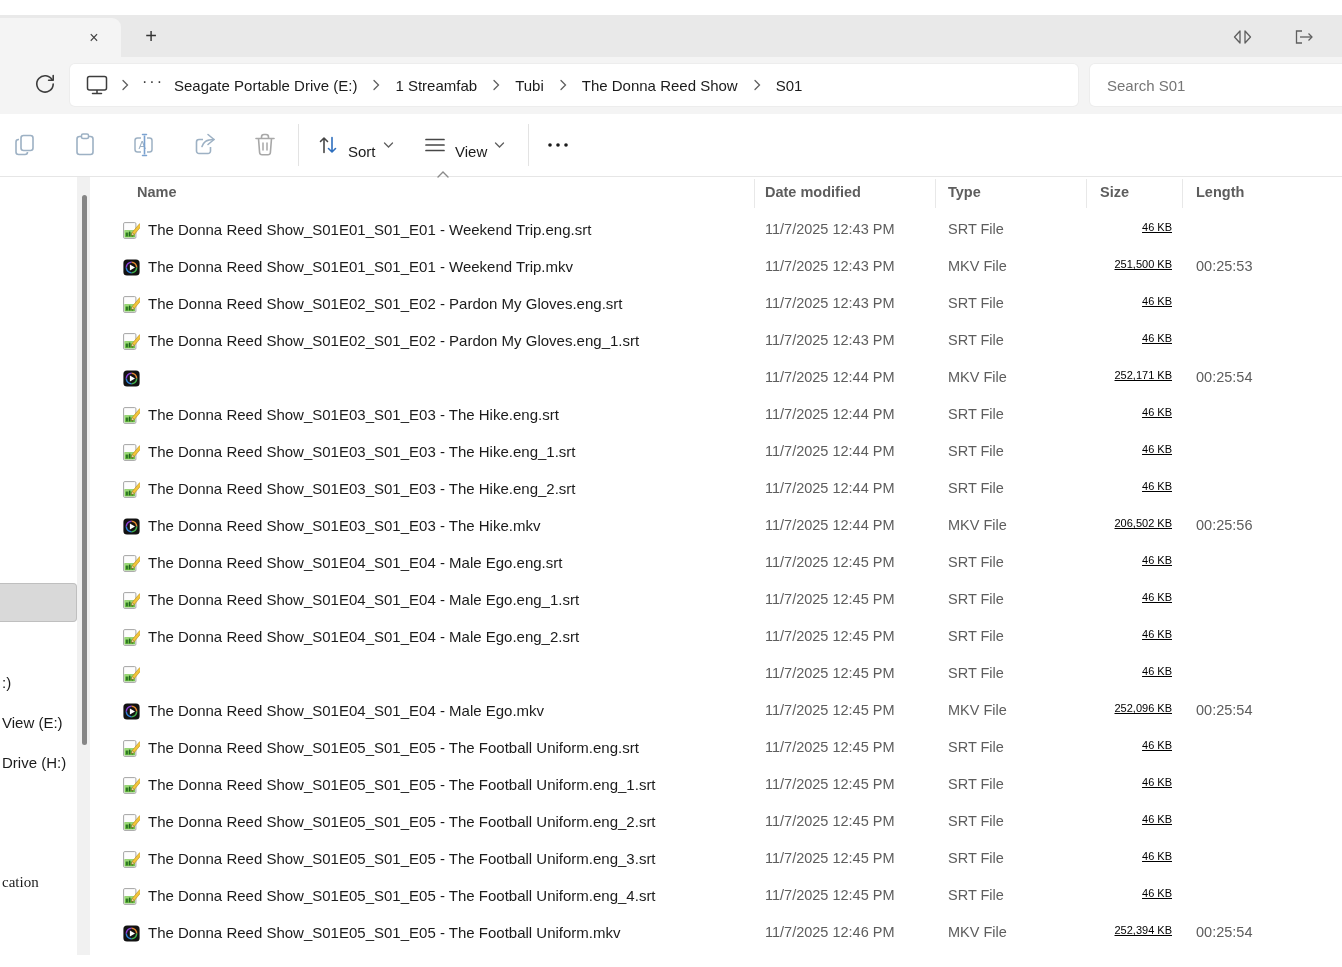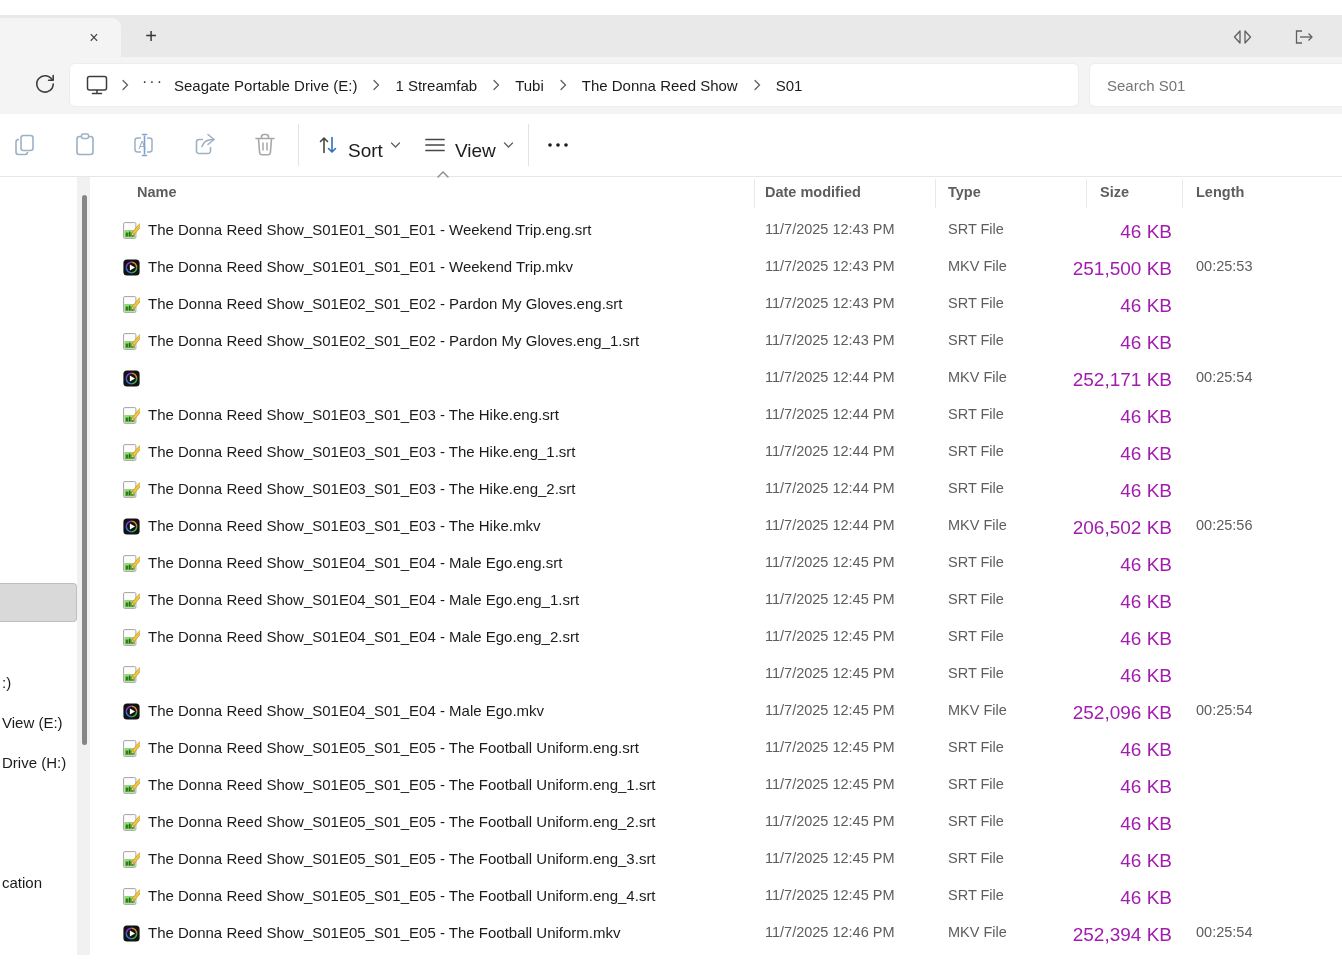--- a/index.html
+++ b/index.html
@@ -34,21 +34,21 @@
        border:none;border-radius:5px;box-shadow:0 0 0 1px #ededed;font-size:15px;
        color:#1b1b1b;padding:0 0 0 17px;outline:none;
        font-family:"Liberation Sans","DejaVu Sans",sans-serif;}
   #searchbox::placeholder{color:#757575;}
   
   #toolbar{position:absolute;left:0;top:114px;width:1342px;height:62px;background:#fff;
        border-bottom:1px solid #e6e6e6;}
   .tb-btn{position:absolute;top:16px;width:30px;height:30px;}
   .tb-sep{position:absolute;top:10px;width:1px;height:42px;background:#e3e3e3;}
   .tb-group{position:absolute;top:14px;height:34px;display:flex;align-items:center;}
-  .tb-label{font-size:19px;color:#1b1b1b;margin:12px 7px 0 7px;}
+  .tb-label{font-size:15px;color:#1b1b1b;margin:12px 7px 0 7px;}
   .chev{width:11px;height:8px;color:#5f5f5f;}
   
   #sidebar{position:absolute;left:0;top:177px;width:90px;height:790px;background:#fff;}
   #side-sel{position:absolute;left:0;top:406px;width:76px;height:37px;background:#d9d9d9;
        border:1px solid #bfbfbf;border-left:none;border-radius:0 4px 4px 0;}
   .side-frag{position:absolute;left:2px;font-size:15px;color:#1b1b1b;white-space:nowrap;}
   #nav-scroll-track{position:absolute;left:77px;top:0;width:13px;height:778px;background:#f1f1f1;}
   #nav-scroll-thumb{position:absolute;left:5px;top:18px;width:5px;height:550px;background:#868686;
        border-radius:3px;}
   
@@ -57,21 +57,21 @@
   .hdr{position:absolute;top:7px;font-size:14.5px;color:#5d5d5d;white-space:nowrap;}
   .hdr-div{position:absolute;top:2px;width:1px;height:29px;background:#e8e8e8;}
   #sort-caret{position:absolute;left:346px;top:-7px;width:14px;height:9px;color:#8a8a8a;}
   #rows{position:absolute;left:0;top:35px;width:1252px;}
   .row{position:relative;height:37px;}
   .fi{position:absolute;left:33px;top:10px;width:17px;height:17px;}
   .c{position:absolute;top:9px;font-size:15px;white-space:nowrap;}
   .c.name{left:58px;color:#1b1b1b;}
   .c.date{left:675px;font-size:14.5px;color:#5d5d5d;}
   .c.type{left:858px;font-size:14.5px;color:#5d5d5d;}
-  .c.size{right:170px;font-size:19px;color:#a21caf;}
+  .c.size{right:170px;font-size:11px;color:#000000;text-decoration:underline;}
   .c.length{left:1106px;font-size:14.5px;color:#5d5d5d;}
   svg{display:block;}
 </style>
 </head>
 <body>
 
 <div id="app">
 
   <div id="titlebar"></div>
 
@@ -221,21 +221,21 @@
       </svg>
     </span>
   </div>
 
   <div id="sidebar">
     <div id="side-sel"></div>
     <div id="side-frags">
         <span class="side-frag" style="top: 497px;">:)</span>
         <span class="side-frag" style="top: 537px;">View (E:)</span>
         <span class="side-frag" style="top: 577px;">Drive (H:)</span>
-        <span class="side-frag" style="top: 697px;">cation</span>
+        <span class="side-frag" style="top: 697px; font-family: Liberation Serif, serif;">cation</span>
       </div>
     <div id="nav-scroll-track">
       <div id="nav-scroll-thumb"></div>
     </div>
   </div>
 
   <div id="filearea">
     <div id="colheader">
       <span id="sort-caret">
         <svg viewBox="0 0 14 9" width="14" height="9">

